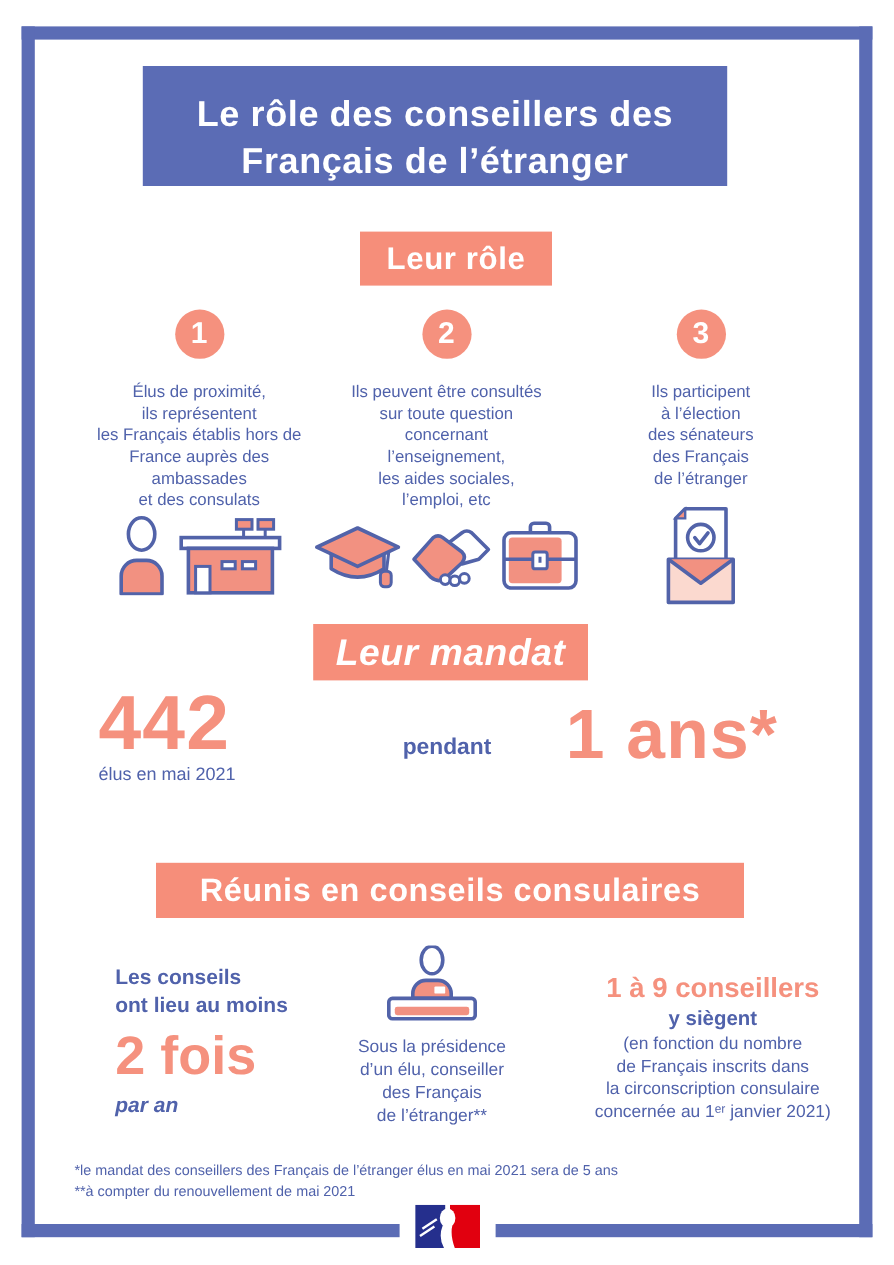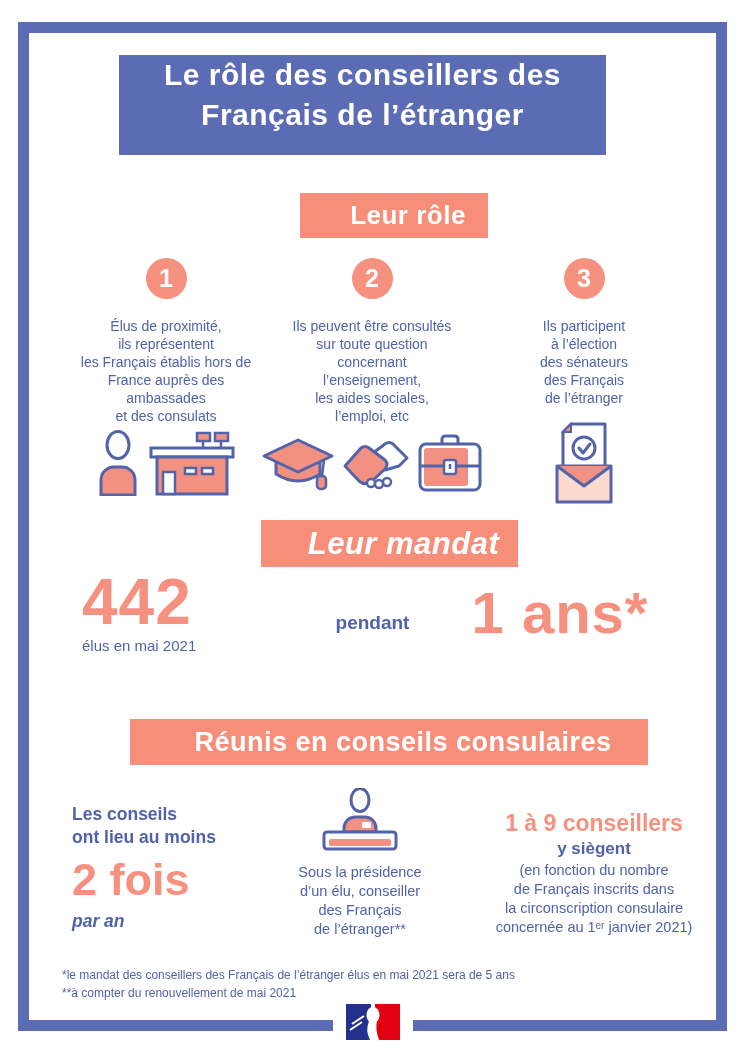--- a/index.html
+++ b/index.html
@@ -11,25 +11,25 @@
   .page{position:relative;width:745px;height:1054px;background:#fff;overflow:hidden;
         font-family:"Liberation Sans",sans-serif;}
   .bar{position:absolute;background:var(--frame_blue);}
   .bar.top{left:18px;top:22px;width:709px;height:11px;}
   .bar.left{left:18px;top:22px;width:11px;height:1009px;}
   .bar.right{left:716px;top:22px;width:11px;height:1009px;}
   .bar.bottom{left:18px;top:1020px;width:709px;height:11px;}
 
   .title-box{position:absolute;left:119px;top:55px;width:487px;height:100px;
     background:var(--frame_blue);color:#fff;font-weight:bold;font-size:30px;line-height:1.32;
-    letter-spacing:.5px;display:flex;align-items:flex-start;justify-content:center;text-align:center;}
+    letter-spacing:.5px;display:flex;align-items:flex-end;justify-content:center;text-align:center;}
   .title-box span{white-space:pre-line;}
 
   .coral-box{position:absolute;background:var(--coral);color:#fff;font-weight:bold;
-    display:flex;align-items:center;justify-content:center;text-align:center;letter-spacing:.5px;padding-left:28px;}
+    display:flex;align-items:center;justify-content:center;text-align:center;letter-spacing:.5px;}
   .h-role{left:300px;top:193px;width:160px;height:45px;font-size:26px;}
   .h-mandat{left:261px;top:520px;width:229px;height:47px;font-size:31px;font-style:italic;}
   .h-reunis{left:130px;top:719px;width:490px;height:46px;font-size:27px;}
 
   .role-col{position:absolute;top:258px;width:212px;text-align:center;color:var(--text_blue);}
   .role-col.c1{left:60px;} .role-col.c2{left:266px;} .role-col.c3{left:478px;}
   .num-circle{width:41px;height:41px;border-radius:50%;background:var(--big_coral);color:#fff;
     font-size:25px;font-weight:bold;line-height:41px;margin:0 auto;}
   .role-text{margin-top:19px;font-size:14px;line-height:1.28;white-space:pre-line;}
 
@@ -40,21 +40,21 @@
 
   .mandat-left{position:absolute;left:82px;top:570px;color:var(--text_blue);}
   .big-count{font-size:64px;font-weight:bold;color:var(--big_coral);line-height:1;letter-spacing:1px;}
   .count-label{font-size:19px;font-weight:bold;line-height:1.18;white-space:pre-line;margin-top:3px;}
   .count-note{font-size:15px;margin-top:3px;}
   .connector{position:absolute;left:300px;top:612px;width:145px;text-align:center;
     font-size:19px;font-weight:bold;color:var(--text_blue);}
   .duration{position:absolute;left:440px;top:584px;width:240px;text-align:center;
     font-size:58px;font-weight:bold;color:var(--big_coral);letter-spacing:1px;line-height:1;}
 
-  .freq-col{position:absolute;left:72px;top:803px;color:var(--text_blue);}
+  .freq-col{position:absolute;left:96px;top:803px;color:var(--text_blue);}
   .freq-intro{font-size:17.5px;font-weight:bold;line-height:1.3;white-space:pre-line;}
   .freq-value{font-size:45px;font-weight:bold;color:var(--big_coral);line-height:1;margin:8px 0 9px;}
   .freq-unit{font-size:17.5px;font-weight:bold;font-style:italic;}
 
   .pres-col{position:absolute;left:275px;top:788px;width:170px;text-align:center;color:var(--text_blue);}
   .pres-caption{font-size:14.5px;line-height:1.3;white-space:pre-line;margin-top:5px;}
 
   .memb-col{position:absolute;left:470px;top:810px;width:248px;text-align:center;color:var(--text_blue);}
   .memb-value{font-size:23px;font-weight:bold;color:var(--big_coral);}
   .memb-label{font-size:17px;font-weight:bold;margin-top:2px;}

